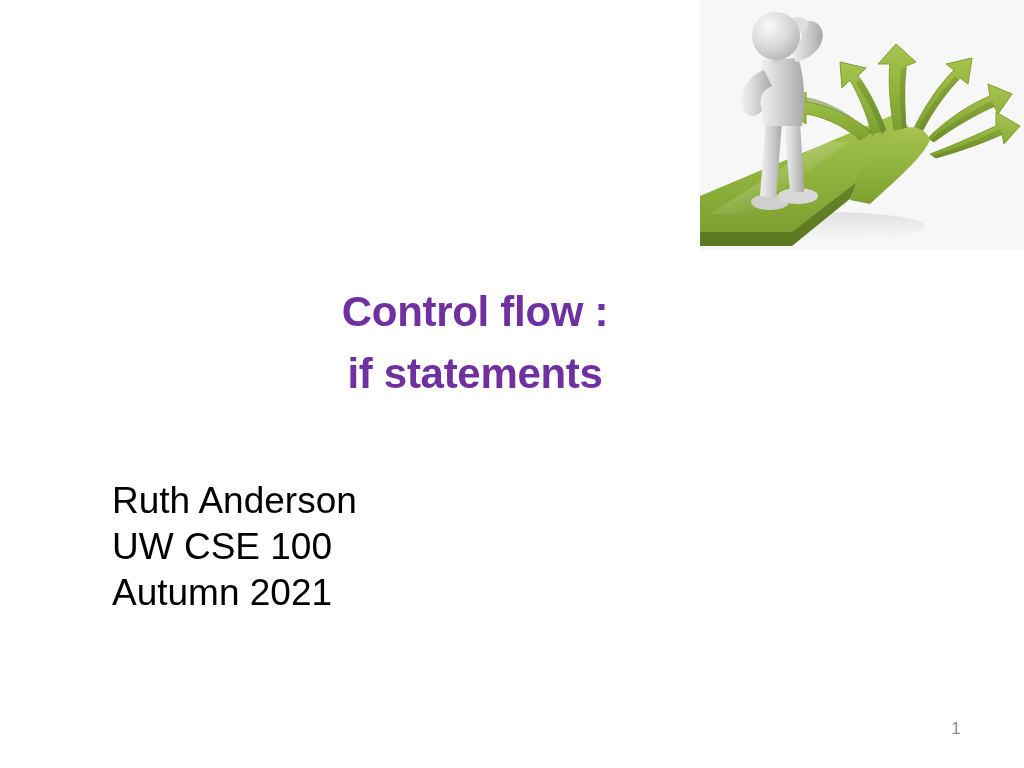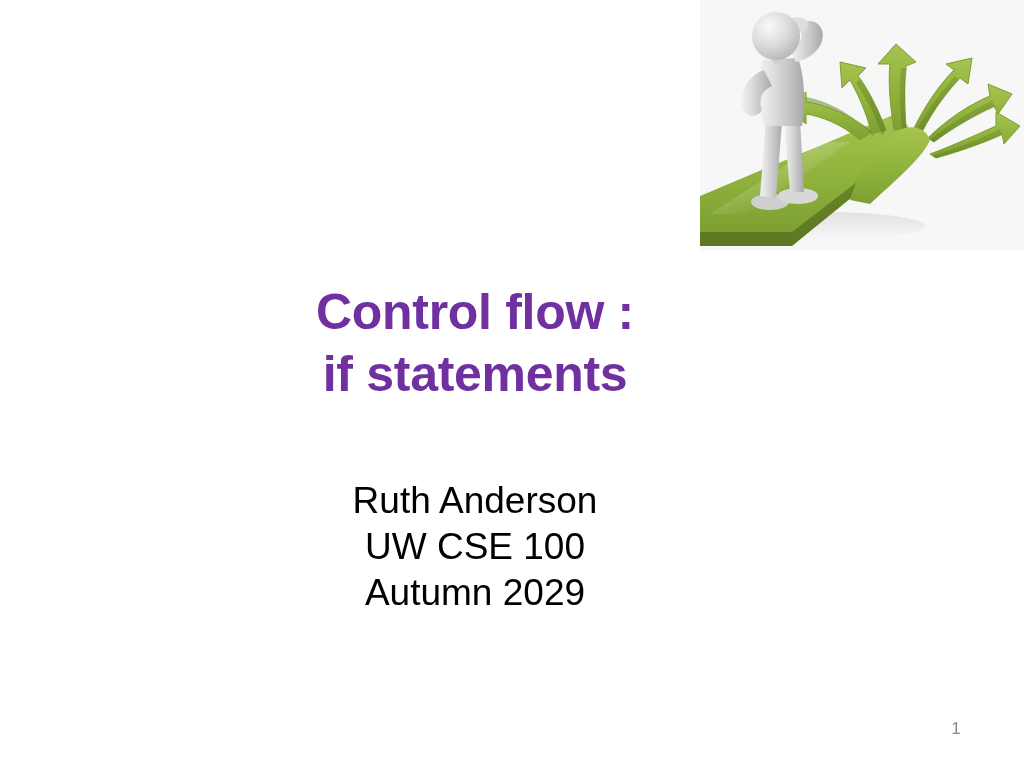--- a/index.html
+++ b/index.html
@@ -41,33 +41,32 @@
     position: absolute;
     left: 112px;
     top: 281px;
     width: 726px;
     text-align: center;
   }
   .title-line {
     color: #7030a0;
     font-family: "Liberation Sans", sans-serif;
     font-weight: bold;
-    font-size: 50px;
+    font-size: 42px;
     line-height: 62px;
     letter-spacing: -0.3px;
     white-space: nowrap;
   }
 
   
   #subtitle-block {
     position: absolute;
     left: 112px;
     top: 478px;
     width: 726px;
-    text-align: center;
   }
   .subtitle-line {
     color: #000000;
     font-family: "Liberation Sans", sans-serif;
     font-weight: normal;
     font-size: 37px;
     line-height: 46px;
     white-space: nowrap;
   }
 
@@ -204,18 +203,18 @@
   </div>
 
   <div id="title-block">
     <div class="title-line">Control flow :</div>
     <div class="title-line">if statements</div>
   </div>
 
   <div id="subtitle-block">
     <div class="subtitle-line">Ruth Anderson</div>
     <div class="subtitle-line">UW CSE 100</div>
-    <div class="subtitle-line">Autumn 2029</div>
+    <div class="subtitle-line">Autumn 2021</div>
   </div>
 
   <div id="page-number">1</div>
 
 </div>
 
 </body></html>

